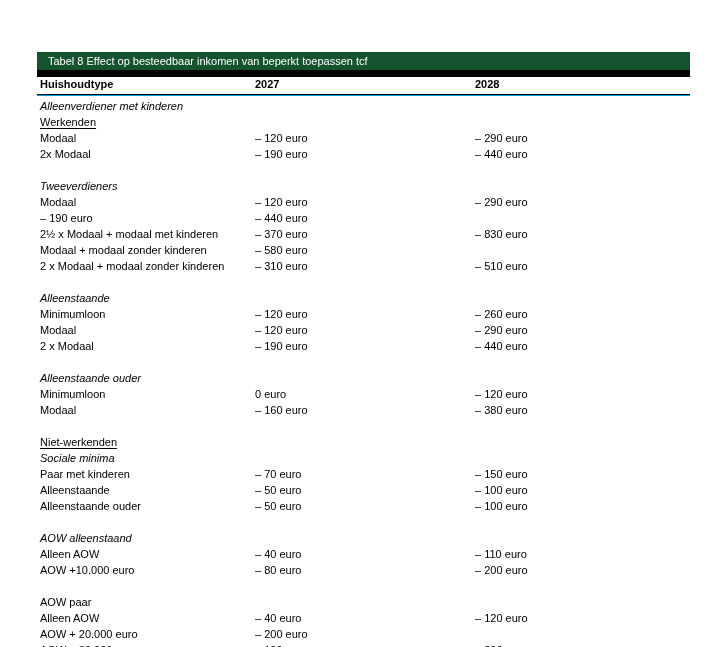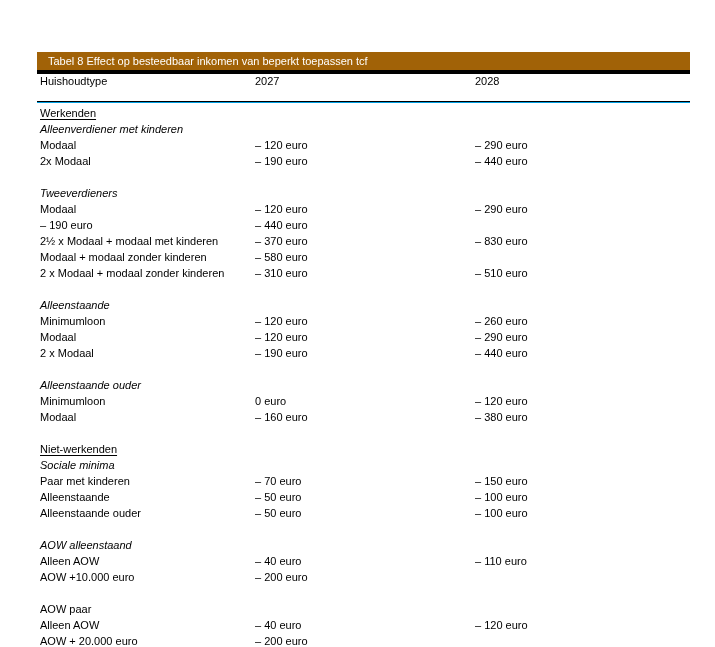--- a/index.html
+++ b/index.html
@@ -24,25 +24,25 @@
     font-size: 11px;
     padding-left: 11px;
     white-space: nowrap;
     overflow: hidden;
   }
 
   .head-row {
     box-sizing: border-box;
     display: grid;
     grid-template-columns: 215px 220px auto;
-    height: 31px;
+    height: 24px;
     line-height: 15px;
     font-size: 11px;
-    font-weight: normal;
-    border-top: 4px solid #000000;
+    font-weight: bold;
+    border-top: 7px solid #000000;
     padding-left: 3px;
   }
 
   .sep-dark { height: 1px; background: #000000; }
   .sep-accent { height: 1px; margin-bottom: 2px; }
 
   .row {
     box-sizing: border-box;
     display: grid;
     grid-template-columns: 215px 220px auto;
@@ -60,41 +60,41 @@
   }
   .row.italic .cell-label { font-style: italic; }
   .row.plain .cell-label { font-style: normal; }
 </style>
 </head>
 <body>
 
 <div class="page">
   <div class="tbl">
 
-    <div class="title-bar" style="background-color: #a16207;">
+    <div class="title-bar" style="background-color: #14532d;">
       <span>Tabel 8 Effect op besteedbaar inkomen van beperkt toepassen tcf</span>
     </div>
 
     <div class="head-row">
       <div class="cell">Huishoudtype</div>
       <div class="cell">2027</div>
       <div class="cell">2028</div>
     </div>
 
     <div class="sep-dark"></div>
     <div class="sep-accent" style="background-color: rgb(0, 158, 225);"></div>
 
     <div>
+        <div class="row italic">
+    <div class="cell cell-label">Alleenverdiener met kinderen</div>
+    <div class="cell cell-2027"></div>
+    <div class="cell cell-2028"></div>
+  </div>
         <div class="row section">
     <div class="cell cell-label">Werkenden</div>
-    <div class="cell cell-2027"></div>
-    <div class="cell cell-2028"></div>
-  </div>
-        <div class="row italic">
-    <div class="cell cell-label">Alleenverdiener met kinderen</div>
     <div class="cell cell-2027"></div>
     <div class="cell cell-2028"></div>
   </div>
         <div class="row data">
     <div class="cell cell-label">Modaal</div>
     <div class="cell cell-2027">– 120 euro</div>
     <div class="cell cell-2028">– 290 euro</div>
   </div>
         <div class="row data">
     <div class="cell cell-label">2x Modaal</div>
@@ -199,20 +199,21 @@
     <div class="cell cell-2027"></div>
     <div class="cell cell-2028"></div>
   </div>
         <div class="row data">
     <div class="cell cell-label">Alleen AOW</div>
     <div class="cell cell-2027">– 40 euro</div>
     <div class="cell cell-2028">– 110 euro</div>
   </div>
         <div class="row data">
     <div class="cell cell-label">AOW +10.000 euro</div>
+    <div class="cell cell-2027">– 80 euro</div>
     <div class="cell cell-2028">– 200 euro</div>
   </div>
         <div class="row gap"></div>
         <div class="row plain">
     <div class="cell cell-label">AOW paar</div>
     <div class="cell cell-2027"></div>
     <div class="cell cell-2028"></div>
   </div>
         <div class="row data">
     <div class="cell cell-label">Alleen AOW</div>

